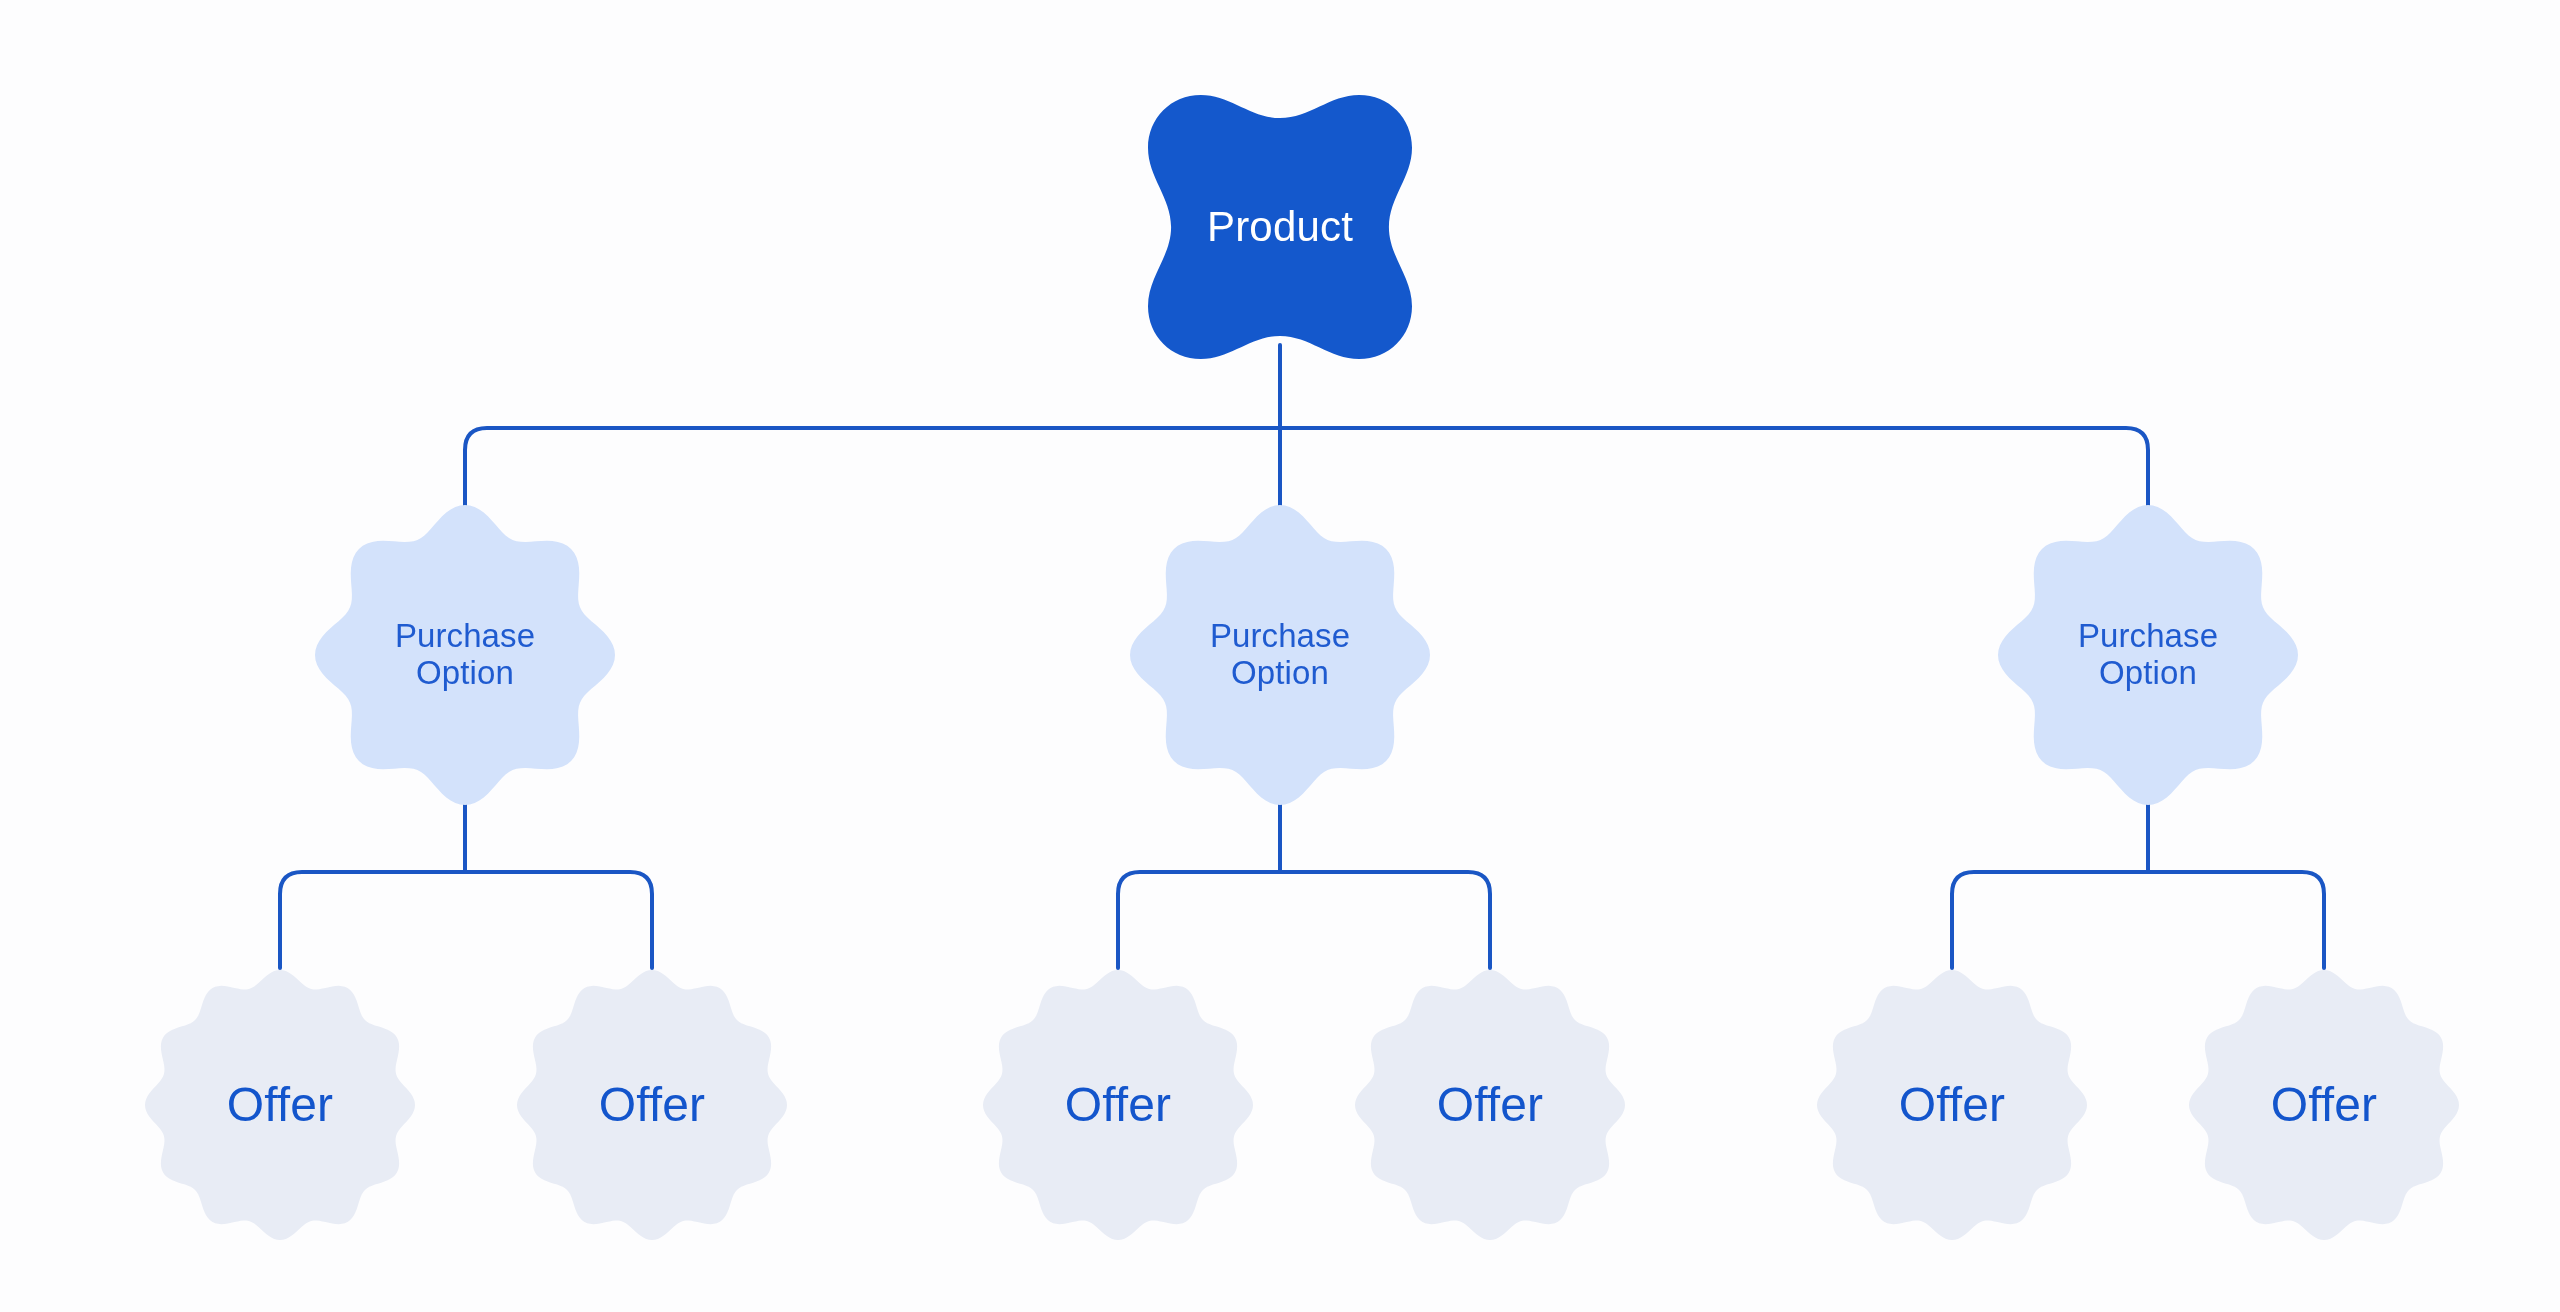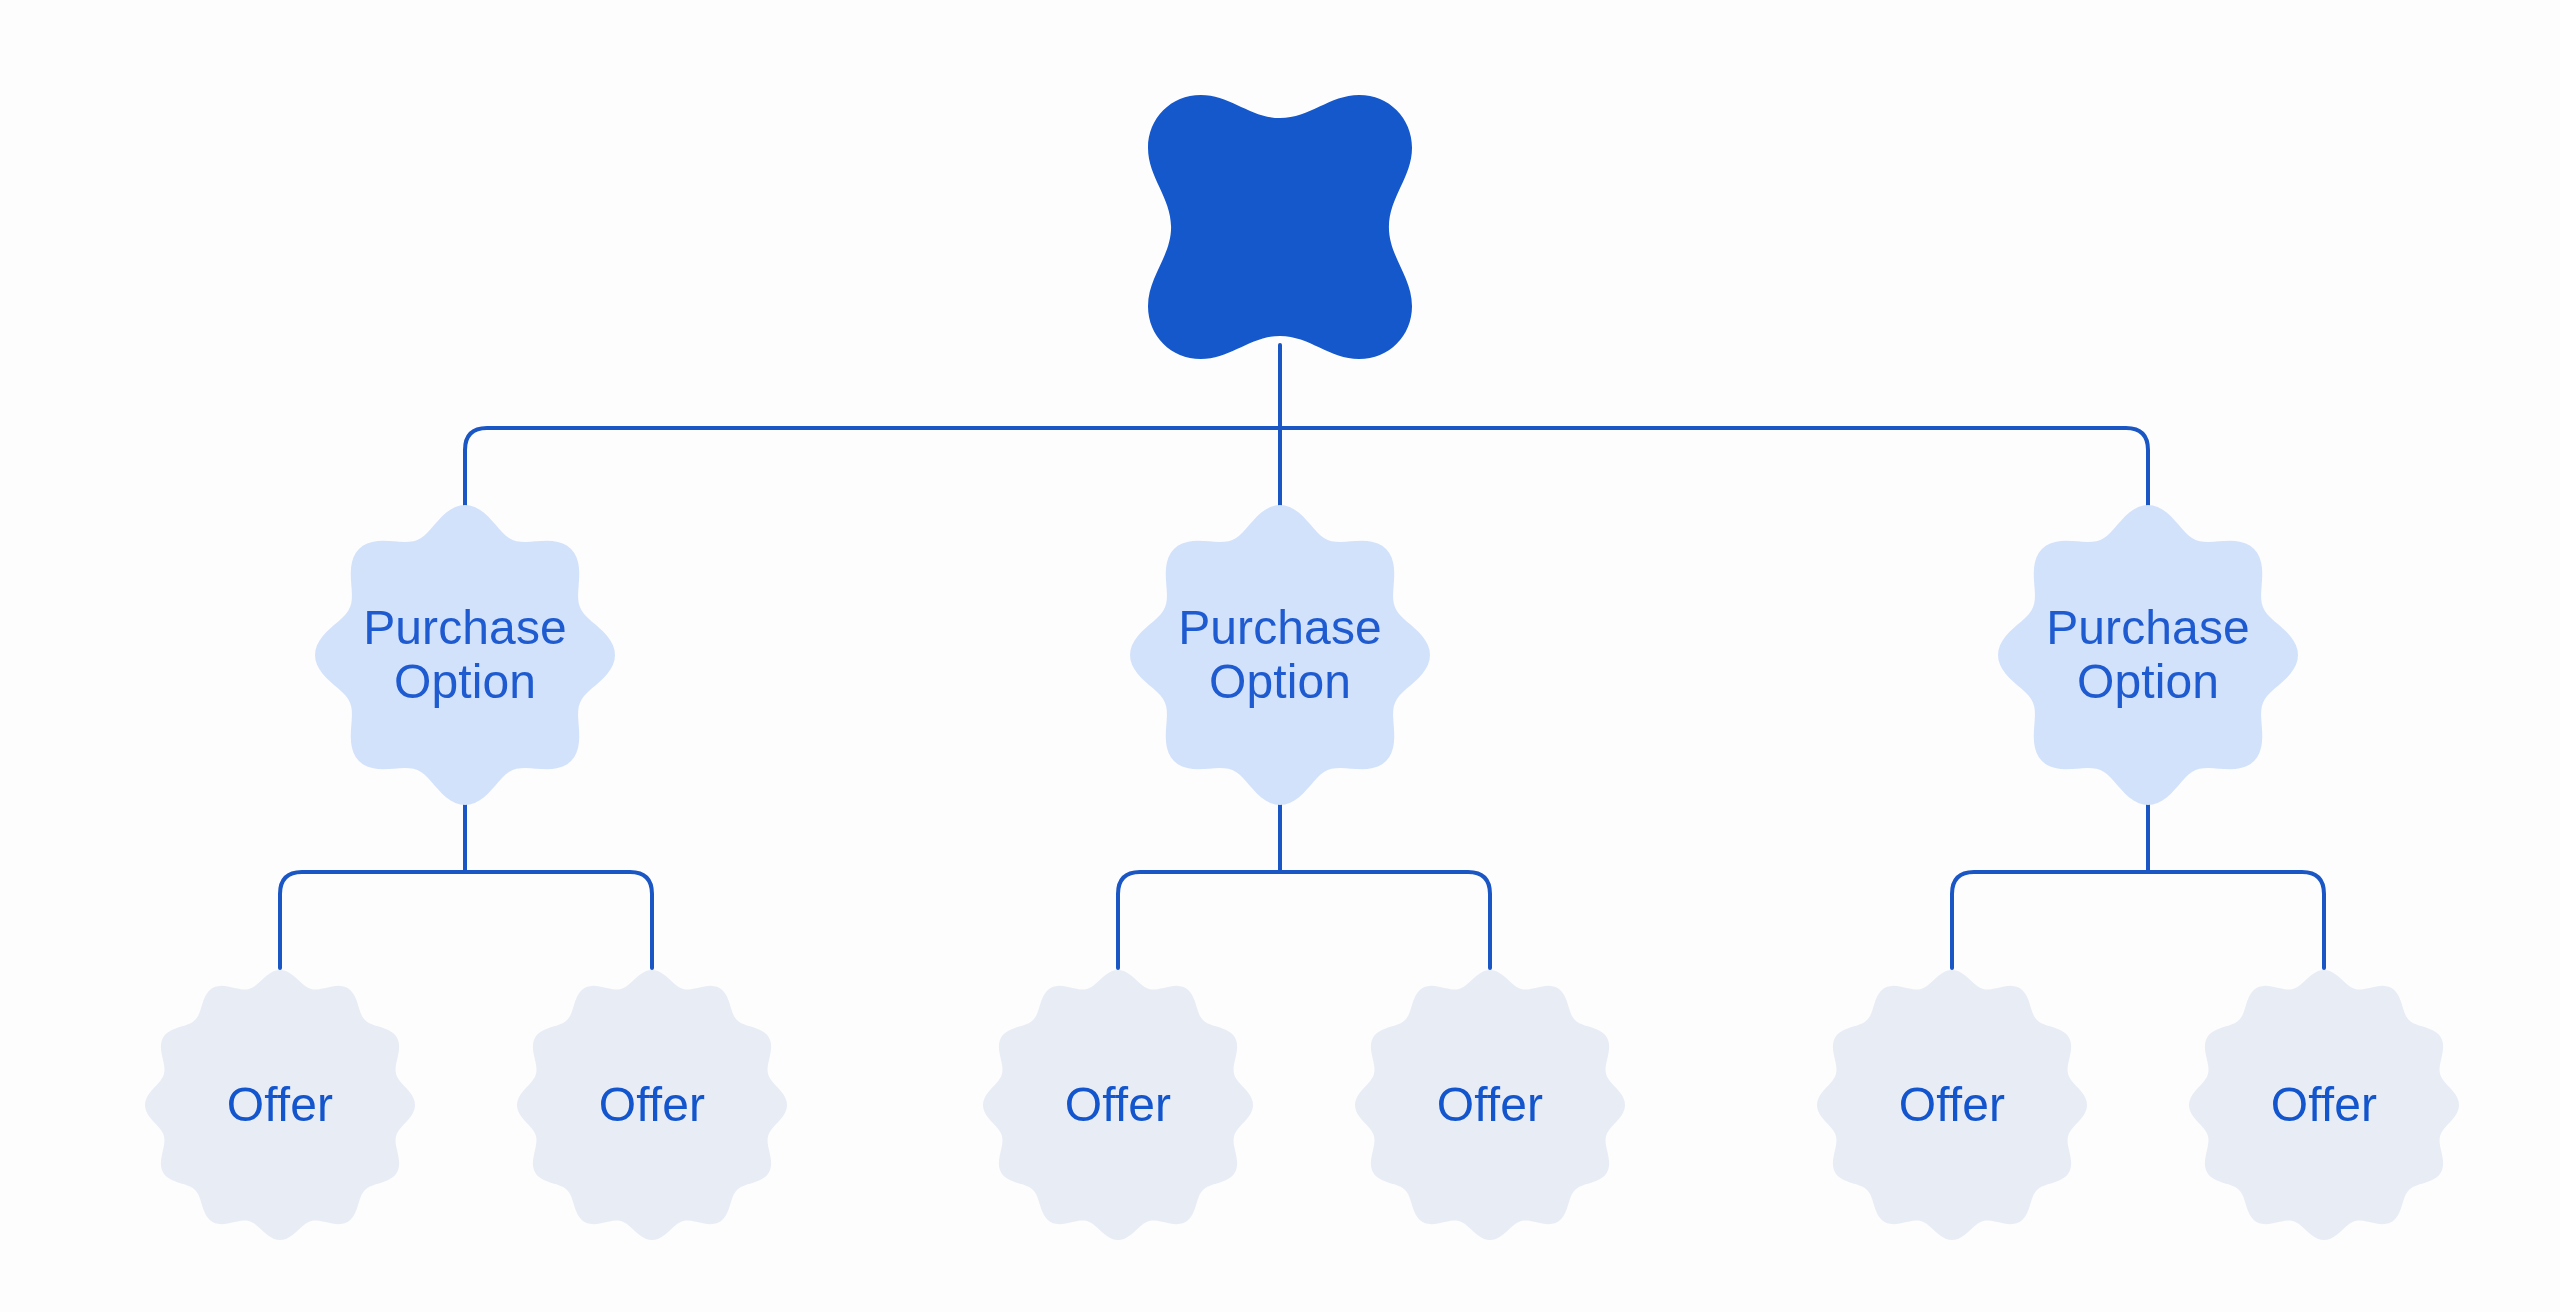--- a/index.html
+++ b/index.html
@@ -37,21 +37,21 @@
     line-height: 1.12;
     white-space: pre-line;
   }
   .label-product {
     font-size: 42px;
     color: #ffffff;
     font-weight: 400;
     letter-spacing: 0.2px;
   }
   .label-po {
-    font-size: 48px;
+    font-size: 33px;
     color: #1f5bd0;
     font-weight: 400;
     letter-spacing: 0.1px;
   }
   .label-offer {
     font-size: 48px;
     color: #1355cc;
     font-weight: 400;
     letter-spacing: 0.1px;
   }
@@ -128,20 +128,21 @@
         <g>
           <path d="M 1952.00,970.00 L 1954.94,970.29 L 1957.85,971.12 L 1960.69,972.46 L 1963.44,974.21 L 1966.10,976.27 L 1968.65,978.52 L 1971.11,980.81 L 1973.51,983.02 L 1975.86,985.03 L 1978.22,986.73 L 1980.62,988.05 L 1983.10,988.94 L 1985.69,989.41 L 1988.43,989.46 L 1991.32,989.17 L 1994.36,988.61 L 1997.54,987.89 L 2000.82,987.14 L 2004.15,986.47 L 2007.48,986.01 L 2010.75,985.87 L 2013.88,986.14 L 2016.81,986.86 L 2019.50,988.09 L 2021.90,989.80 L 2024.00,991.98 L 2025.79,994.56 L 2027.30,997.46 L 2028.57,1000.57 L 2029.66,1003.79 L 2030.65,1007.00 L 2031.62,1010.12 L 2032.65,1013.03 L 2033.84,1015.68 L 2035.26,1018.03 L 2036.96,1020.04 L 2038.97,1021.74 L 2041.32,1023.16 L 2043.97,1024.35 L 2046.88,1025.38 L 2050.00,1026.35 L 2053.21,1027.34 L 2056.43,1028.43 L 2059.54,1029.70 L 2062.44,1031.21 L 2065.02,1033.00 L 2067.20,1035.10 L 2068.91,1037.50 L 2070.14,1040.19 L 2070.86,1043.12 L 2071.13,1046.25 L 2070.99,1049.52 L 2070.53,1052.85 L 2069.86,1056.18 L 2069.11,1059.46 L 2068.39,1062.64 L 2067.83,1065.68 L 2067.54,1068.57 L 2067.59,1071.31 L 2068.06,1073.90 L 2068.95,1076.38 L 2070.27,1078.78 L 2071.97,1081.14 L 2073.98,1083.49 L 2076.19,1085.89 L 2078.48,1088.35 L 2080.73,1090.90 L 2082.79,1093.56 L 2084.54,1096.31 L 2085.88,1099.15 L 2086.71,1102.06 L 2087.00,1105.00 L 2086.71,1107.94 L 2085.88,1110.85 L 2084.54,1113.69 L 2082.79,1116.44 L 2080.73,1119.10 L 2078.48,1121.65 L 2076.19,1124.11 L 2073.98,1126.51 L 2071.97,1128.86 L 2070.27,1131.22 L 2068.95,1133.62 L 2068.06,1136.10 L 2067.59,1138.69 L 2067.54,1141.43 L 2067.83,1144.32 L 2068.39,1147.36 L 2069.11,1150.54 L 2069.86,1153.82 L 2070.53,1157.15 L 2070.99,1160.48 L 2071.13,1163.75 L 2070.86,1166.88 L 2070.14,1169.81 L 2068.91,1172.50 L 2067.20,1174.90 L 2065.02,1177.00 L 2062.44,1178.79 L 2059.54,1180.30 L 2056.43,1181.57 L 2053.21,1182.66 L 2050.00,1183.65 L 2046.88,1184.62 L 2043.97,1185.65 L 2041.32,1186.84 L 2038.97,1188.26 L 2036.96,1189.96 L 2035.26,1191.97 L 2033.84,1194.32 L 2032.65,1196.97 L 2031.62,1199.88 L 2030.65,1203.00 L 2029.66,1206.21 L 2028.57,1209.43 L 2027.30,1212.54 L 2025.79,1215.44 L 2024.00,1218.02 L 2021.90,1220.20 L 2019.50,1221.91 L 2016.81,1223.14 L 2013.88,1223.86 L 2010.75,1224.13 L 2007.48,1223.99 L 2004.15,1223.53 L 2000.82,1222.86 L 1997.54,1222.11 L 1994.36,1221.39 L 1991.32,1220.83 L 1988.43,1220.54 L 1985.69,1220.59 L 1983.10,1221.06 L 1980.62,1221.95 L 1978.22,1223.27 L 1975.86,1224.97 L 1973.51,1226.98 L 1971.11,1229.19 L 1968.65,1231.48 L 1966.10,1233.73 L 1963.44,1235.79 L 1960.69,1237.54 L 1957.85,1238.88 L 1954.94,1239.71 L 1952.00,1240.00 L 1949.06,1239.71 L 1946.15,1238.88 L 1943.31,1237.54 L 1940.56,1235.79 L 1937.90,1233.73 L 1935.35,1231.48 L 1932.89,1229.19 L 1930.49,1226.98 L 1928.14,1224.97 L 1925.78,1223.27 L 1923.38,1221.95 L 1920.90,1221.06 L 1918.31,1220.59 L 1915.57,1220.54 L 1912.68,1220.83 L 1909.64,1221.39 L 1906.46,1222.11 L 1903.18,1222.86 L 1899.85,1223.53 L 1896.52,1223.99 L 1893.25,1224.13 L 1890.12,1223.86 L 1887.19,1223.14 L 1884.50,1221.91 L 1882.10,1220.20 L 1880.00,1218.02 L 1878.21,1215.44 L 1876.70,1212.54 L 1875.43,1209.43 L 1874.34,1206.21 L 1873.35,1203.00 L 1872.38,1199.88 L 1871.35,1196.97 L 1870.16,1194.32 L 1868.74,1191.97 L 1867.04,1189.96 L 1865.03,1188.26 L 1862.68,1186.84 L 1860.03,1185.65 L 1857.12,1184.62 L 1854.00,1183.65 L 1850.79,1182.66 L 1847.57,1181.57 L 1844.46,1180.30 L 1841.56,1178.79 L 1838.98,1177.00 L 1836.80,1174.90 L 1835.09,1172.50 L 1833.86,1169.81 L 1833.14,1166.88 L 1832.87,1163.75 L 1833.01,1160.48 L 1833.47,1157.15 L 1834.14,1153.82 L 1834.89,1150.54 L 1835.61,1147.36 L 1836.17,1144.32 L 1836.46,1141.43 L 1836.41,1138.69 L 1835.94,1136.10 L 1835.05,1133.62 L 1833.73,1131.22 L 1832.03,1128.86 L 1830.02,1126.51 L 1827.81,1124.11 L 1825.52,1121.65 L 1823.27,1119.10 L 1821.21,1116.44 L 1819.46,1113.69 L 1818.12,1110.85 L 1817.29,1107.94 L 1817.00,1105.00 L 1817.29,1102.06 L 1818.12,1099.15 L 1819.46,1096.31 L 1821.21,1093.56 L 1823.27,1090.90 L 1825.52,1088.35 L 1827.81,1085.89 L 1830.02,1083.49 L 1832.03,1081.14 L 1833.73,1078.78 L 1835.05,1076.38 L 1835.94,1073.90 L 1836.41,1071.31 L 1836.46,1068.57 L 1836.17,1065.68 L 1835.61,1062.64 L 1834.89,1059.46 L 1834.14,1056.18 L 1833.47,1052.85 L 1833.01,1049.52 L 1832.87,1046.25 L 1833.14,1043.12 L 1833.86,1040.19 L 1835.09,1037.50 L 1836.80,1035.10 L 1838.98,1033.00 L 1841.56,1031.21 L 1844.46,1029.70 L 1847.57,1028.43 L 1850.79,1027.34 L 1854.00,1026.35 L 1857.12,1025.38 L 1860.03,1024.35 L 1862.68,1023.16 L 1865.03,1021.74 L 1867.04,1020.04 L 1868.74,1018.03 L 1870.16,1015.68 L 1871.35,1013.03 L 1872.38,1010.12 L 1873.35,1007.00 L 1874.34,1003.79 L 1875.43,1000.57 L 1876.70,997.46 L 1878.21,994.56 L 1880.00,991.98 L 1882.10,989.80 L 1884.50,988.09 L 1887.19,986.86 L 1890.12,986.14 L 1893.25,985.87 L 1896.52,986.01 L 1899.85,986.47 L 1903.18,987.14 L 1906.46,987.89 L 1909.64,988.61 L 1912.68,989.17 L 1915.57,989.46 L 1918.31,989.41 L 1920.90,988.94 L 1923.38,988.05 L 1925.78,986.73 L 1928.14,985.03 L 1930.49,983.02 L 1932.89,980.81 L 1935.35,978.52 L 1937.90,976.27 L 1940.56,974.21 L 1943.31,972.46 L 1946.15,971.12 L 1949.06,970.29 L 1952.00,970.00 Z" fill="#e8ecf5"></path>
         </g>
         <g>
           <path d="M 2324.00,970.00 L 2326.94,970.29 L 2329.85,971.12 L 2332.69,972.46 L 2335.44,974.21 L 2338.10,976.27 L 2340.65,978.52 L 2343.11,980.81 L 2345.51,983.02 L 2347.86,985.03 L 2350.22,986.73 L 2352.62,988.05 L 2355.10,988.94 L 2357.69,989.41 L 2360.43,989.46 L 2363.32,989.17 L 2366.36,988.61 L 2369.54,987.89 L 2372.82,987.14 L 2376.15,986.47 L 2379.48,986.01 L 2382.75,985.87 L 2385.88,986.14 L 2388.81,986.86 L 2391.50,988.09 L 2393.90,989.80 L 2396.00,991.98 L 2397.79,994.56 L 2399.30,997.46 L 2400.57,1000.57 L 2401.66,1003.79 L 2402.65,1007.00 L 2403.62,1010.12 L 2404.65,1013.03 L 2405.84,1015.68 L 2407.26,1018.03 L 2408.96,1020.04 L 2410.97,1021.74 L 2413.32,1023.16 L 2415.97,1024.35 L 2418.88,1025.38 L 2422.00,1026.35 L 2425.21,1027.34 L 2428.43,1028.43 L 2431.54,1029.70 L 2434.44,1031.21 L 2437.02,1033.00 L 2439.20,1035.10 L 2440.91,1037.50 L 2442.14,1040.19 L 2442.86,1043.12 L 2443.13,1046.25 L 2442.99,1049.52 L 2442.53,1052.85 L 2441.86,1056.18 L 2441.11,1059.46 L 2440.39,1062.64 L 2439.83,1065.68 L 2439.54,1068.57 L 2439.59,1071.31 L 2440.06,1073.90 L 2440.95,1076.38 L 2442.27,1078.78 L 2443.97,1081.14 L 2445.98,1083.49 L 2448.19,1085.89 L 2450.48,1088.35 L 2452.73,1090.90 L 2454.79,1093.56 L 2456.54,1096.31 L 2457.88,1099.15 L 2458.71,1102.06 L 2459.00,1105.00 L 2458.71,1107.94 L 2457.88,1110.85 L 2456.54,1113.69 L 2454.79,1116.44 L 2452.73,1119.10 L 2450.48,1121.65 L 2448.19,1124.11 L 2445.98,1126.51 L 2443.97,1128.86 L 2442.27,1131.22 L 2440.95,1133.62 L 2440.06,1136.10 L 2439.59,1138.69 L 2439.54,1141.43 L 2439.83,1144.32 L 2440.39,1147.36 L 2441.11,1150.54 L 2441.86,1153.82 L 2442.53,1157.15 L 2442.99,1160.48 L 2443.13,1163.75 L 2442.86,1166.88 L 2442.14,1169.81 L 2440.91,1172.50 L 2439.20,1174.90 L 2437.02,1177.00 L 2434.44,1178.79 L 2431.54,1180.30 L 2428.43,1181.57 L 2425.21,1182.66 L 2422.00,1183.65 L 2418.88,1184.62 L 2415.97,1185.65 L 2413.32,1186.84 L 2410.97,1188.26 L 2408.96,1189.96 L 2407.26,1191.97 L 2405.84,1194.32 L 2404.65,1196.97 L 2403.62,1199.88 L 2402.65,1203.00 L 2401.66,1206.21 L 2400.57,1209.43 L 2399.30,1212.54 L 2397.79,1215.44 L 2396.00,1218.02 L 2393.90,1220.20 L 2391.50,1221.91 L 2388.81,1223.14 L 2385.88,1223.86 L 2382.75,1224.13 L 2379.48,1223.99 L 2376.15,1223.53 L 2372.82,1222.86 L 2369.54,1222.11 L 2366.36,1221.39 L 2363.32,1220.83 L 2360.43,1220.54 L 2357.69,1220.59 L 2355.10,1221.06 L 2352.62,1221.95 L 2350.22,1223.27 L 2347.86,1224.97 L 2345.51,1226.98 L 2343.11,1229.19 L 2340.65,1231.48 L 2338.10,1233.73 L 2335.44,1235.79 L 2332.69,1237.54 L 2329.85,1238.88 L 2326.94,1239.71 L 2324.00,1240.00 L 2321.06,1239.71 L 2318.15,1238.88 L 2315.31,1237.54 L 2312.56,1235.79 L 2309.90,1233.73 L 2307.35,1231.48 L 2304.89,1229.19 L 2302.49,1226.98 L 2300.14,1224.97 L 2297.78,1223.27 L 2295.38,1221.95 L 2292.90,1221.06 L 2290.31,1220.59 L 2287.57,1220.54 L 2284.68,1220.83 L 2281.64,1221.39 L 2278.46,1222.11 L 2275.18,1222.86 L 2271.85,1223.53 L 2268.52,1223.99 L 2265.25,1224.13 L 2262.12,1223.86 L 2259.19,1223.14 L 2256.50,1221.91 L 2254.10,1220.20 L 2252.00,1218.02 L 2250.21,1215.44 L 2248.70,1212.54 L 2247.43,1209.43 L 2246.34,1206.21 L 2245.35,1203.00 L 2244.38,1199.88 L 2243.35,1196.97 L 2242.16,1194.32 L 2240.74,1191.97 L 2239.04,1189.96 L 2237.03,1188.26 L 2234.68,1186.84 L 2232.03,1185.65 L 2229.12,1184.62 L 2226.00,1183.65 L 2222.79,1182.66 L 2219.57,1181.57 L 2216.46,1180.30 L 2213.56,1178.79 L 2210.98,1177.00 L 2208.80,1174.90 L 2207.09,1172.50 L 2205.86,1169.81 L 2205.14,1166.88 L 2204.87,1163.75 L 2205.01,1160.48 L 2205.47,1157.15 L 2206.14,1153.82 L 2206.89,1150.54 L 2207.61,1147.36 L 2208.17,1144.32 L 2208.46,1141.43 L 2208.41,1138.69 L 2207.94,1136.10 L 2207.05,1133.62 L 2205.73,1131.22 L 2204.03,1128.86 L 2202.02,1126.51 L 2199.81,1124.11 L 2197.52,1121.65 L 2195.27,1119.10 L 2193.21,1116.44 L 2191.46,1113.69 L 2190.12,1110.85 L 2189.29,1107.94 L 2189.00,1105.00 L 2189.29,1102.06 L 2190.12,1099.15 L 2191.46,1096.31 L 2193.21,1093.56 L 2195.27,1090.90 L 2197.52,1088.35 L 2199.81,1085.89 L 2202.02,1083.49 L 2204.03,1081.14 L 2205.73,1078.78 L 2207.05,1076.38 L 2207.94,1073.90 L 2208.41,1071.31 L 2208.46,1068.57 L 2208.17,1065.68 L 2207.61,1062.64 L 2206.89,1059.46 L 2206.14,1056.18 L 2205.47,1052.85 L 2205.01,1049.52 L 2204.87,1046.25 L 2205.14,1043.12 L 2205.86,1040.19 L 2207.09,1037.50 L 2208.80,1035.10 L 2210.98,1033.00 L 2213.56,1031.21 L 2216.46,1029.70 L 2219.57,1028.43 L 2222.79,1027.34 L 2226.00,1026.35 L 2229.12,1025.38 L 2232.03,1024.35 L 2234.68,1023.16 L 2237.03,1021.74 L 2239.04,1020.04 L 2240.74,1018.03 L 2242.16,1015.68 L 2243.35,1013.03 L 2244.38,1010.12 L 2245.35,1007.00 L 2246.34,1003.79 L 2247.43,1000.57 L 2248.70,997.46 L 2250.21,994.56 L 2252.00,991.98 L 2254.10,989.80 L 2256.50,988.09 L 2259.19,986.86 L 2262.12,986.14 L 2265.25,985.87 L 2268.52,986.01 L 2271.85,986.47 L 2275.18,987.14 L 2278.46,987.89 L 2281.64,988.61 L 2284.68,989.17 L 2287.57,989.46 L 2290.31,989.41 L 2292.90,988.94 L 2295.38,988.05 L 2297.78,986.73 L 2300.14,985.03 L 2302.49,983.02 L 2304.89,980.81 L 2307.35,978.52 L 2309.90,976.27 L 2312.56,974.21 L 2315.31,972.46 L 2318.15,971.12 L 2321.06,970.29 L 2324.00,970.00 Z" fill="#e8ecf5"></path>
         </g>
       </g>
 
   </svg>
 
+  <div class="node-label label-product" style="left:1130px; top:197px; width:300px; height:60px;">Product</div>
 
   <div class="node-label label-po" style="left:315px; top:590px; width:300px; height:130px;">Purchase
 Option</div>
 
   <div class="node-label label-po" style="left:1130px; top:590px; width:300px; height:130px;">Purchase
 Option</div>
 
   <div class="node-label label-po" style="left:1998px; top:590px; width:300px; height:130px;">Purchase
 Option</div>
 

